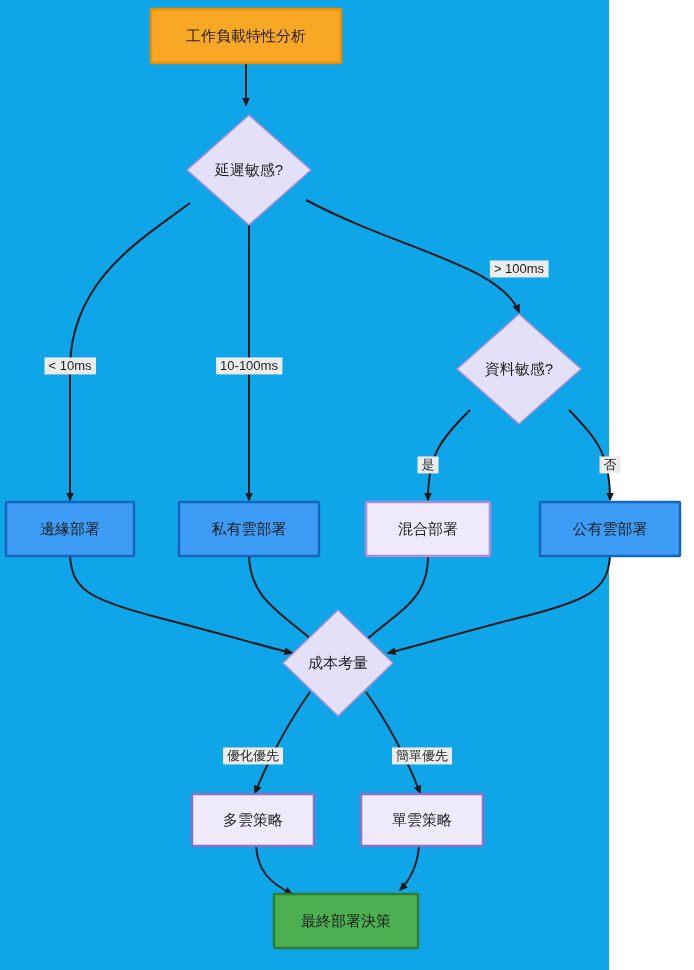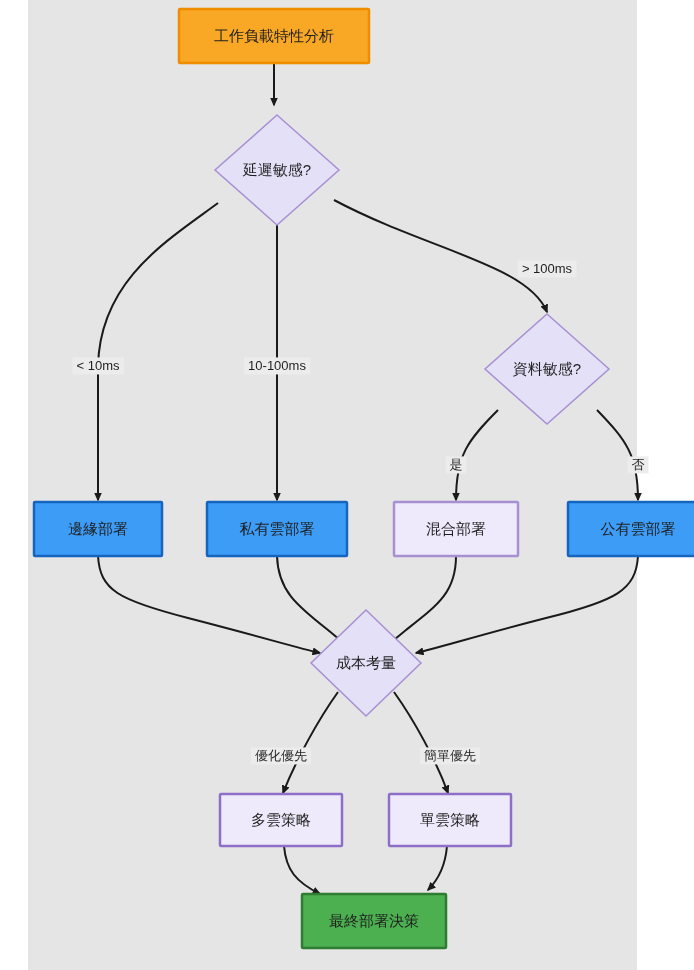--- a/index.html
+++ b/index.html
@@ -1,18 +1,18 @@
 <!DOCTYPE html>
 <html><head>
 <meta charset="utf-8">
 <style>
   html,body{margin:0;padding:0;background:#ffffff;}
   body{width:694px;height:970px;overflow:hidden;
        font-family:"Liberation Sans","DejaVu Sans",sans-serif;}
-  #flow-root{position:relative;width:609px;height:970px;background:#e5e5e5;margin-left:28px;}
+  #flow-root{position:relative;width:609px;height:970px;background:#0ea5e9;}
   svg#flow-svg{position:absolute;left:0;top:0;width:694px;height:970px;display:block;}
   .node-label{font-family:"Liberation Sans","DejaVu Sans",sans-serif;font-size:15px;
               fill:#1f1f1f;text-anchor:middle;dominant-baseline:middle;}
   .edge-label{font-family:"Liberation Sans","DejaVu Sans",sans-serif;font-size:13px;
               fill:#1f1f1f;text-anchor:middle;dominant-baseline:middle;}
   .edge-path{fill:none;stroke:#1a1a1a;stroke-width:2;}
   .edge-label-bg{fill:#ececec;}
 </style>
 </head>
 <body>

